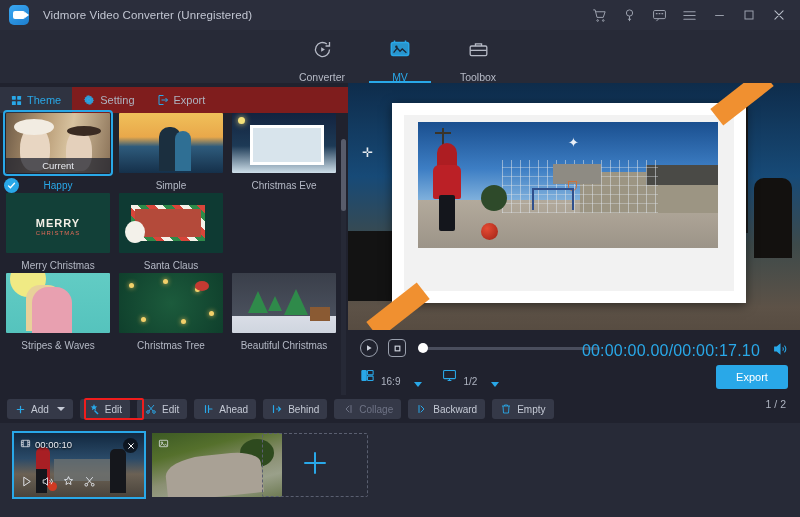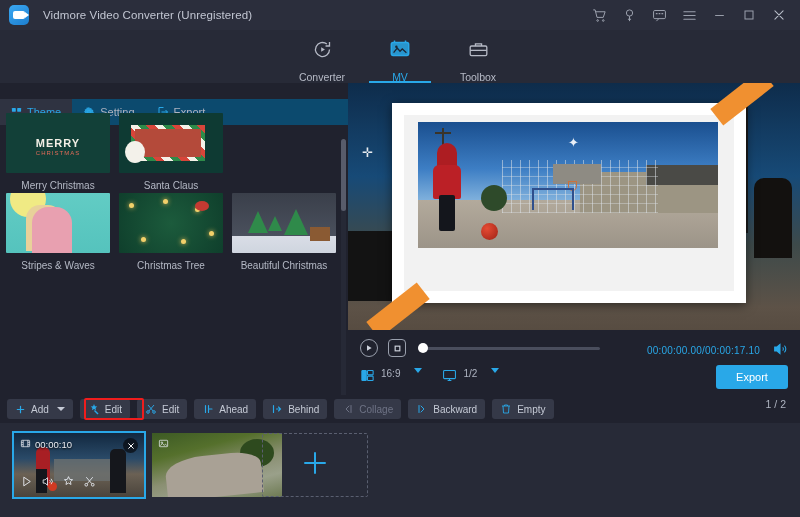--- a/index.html
+++ b/index.html
@@ -43,22 +43,22 @@
           align-items: center; justify-content: flex-end; gap: 11px; cursor: pointer; position: relative; }
   .mtab .lbl { font-size: 10.5px; color: #b6bac6; }
   .mtab.active .lbl { color: #29a8e8; }
   .mtab.active::after {
     content: ""; position: absolute; bottom: 0; left: 8px; right: 8px; height: 2px; background: #29a8e8;
   }
   .mtab .ico { height: 22px; display:flex; align-items:center; justify-content:center;}
 
   
   .leftpanel { position: absolute; left: 0; top: 83px; width: 348px; height: 312px; background: #20222e; }
-  .subtabs { position: absolute; left: 0; top: 16px; width: 348px; height: 26px;
-             background: #0c4a6e; display: flex; align-items: center; }
+  .subtabs { position: absolute; left: 0; top: 4px; width: 348px; height: 26px;
+             background: #7f1d1d; display: flex; align-items: center; }
   .stab { height: 26px; display: flex; align-items: center; gap: 5px; padding: 0 11px; cursor: pointer; font-size: 11px; color: #aeb3c0; }
   .stab.active { background: #2f3341; color: #29a8e8; }
   .stab .sico { display:flex; align-items:center; }
 
   .themes {
     position: absolute; left: 0; top: 26px; width: 348px; height: 286px;
     padding: 4px 0 0 6px; overflow: hidden;
   }
   .trow { display: flex; gap: 0px; margin-bottom: 2px; }
   .tcell { width: 110px; margin-right: 3px; position: relative; cursor: pointer; }
@@ -144,24 +144,24 @@
   .pv-star { position:absolute; color:#fff; font-size:13px; opacity:.9; }
 
   
   .playerbar { position: absolute; left: 348px; top: 330px; width: 452px; height: 65px; background: #20222e; }
   .pb-row1 { position:absolute; left:0; top:6px; width:452px; height:24px; display:flex; align-items:center; }
   .cbtn { width: 18px; height: 18px; border: 1.4px solid #9aa0ad; border-radius: 50%; margin-left: 12px;
           display:flex; align-items:center; justify-content:center; cursor:pointer; }
   .cbtn.sq { border-radius: 4px; margin-left: 10px; }
   .seek { position:absolute; left: 70px; right: 200px; top: 11px; height: 3px; background:#4a4e5d; border-radius:2px; }
   .seek .knob { position:absolute; left:0; top:-4px; width:10px; height:10px; border-radius:50%; background:#fff; }
-  .timecode { position:absolute; right: 40px; top: 6px; font-size: 10px; color:#29a8e8; letter-spacing:.2px; line-height:18px;}
+  .timecode { position:absolute; right: 40px; top: 6px; font-size: 16px; color:#29a8e8; letter-spacing:.2px; line-height:18px;}
   .volbtn { position:absolute; right: 12px; top: 5px; cursor:pointer; }
   .pb-row2 { position:absolute; left:0; top:33px; width:452px; height:28px; display:flex; align-items:center; }
-  .ctrl { display:flex; align-items:flex-start; gap:6px; margin-left:12px; cursor:pointer; }
+  .ctrl { display:flex; align-items:flex-end; gap:6px; margin-left:12px; cursor:pointer; }
   .ctrl .val { font-size:10px; color:#aeb4c1; }
   .caret { width:0;height:0;border-left:4px solid transparent;border-right:4px solid transparent;border-top:5px solid #29a8e8; margin-left:8px; cursor:pointer;}
   .exportbtn { position:absolute; right: 12px; top: 2px; width: 72px; height: 24px; background:#29a8e8;
                color:#fff; font-size:11px; border-radius:3px; display:flex; align-items:center; justify-content:center; cursor:pointer;}
 
   
   .toolbar { position:absolute; left:0; top:395px; width:800px; height:28px; background:#20222e; display:flex; align-items:center; }
   .tbtn { height:20px; background:#353948; border-radius:3px; display:flex; align-items:center; gap:5px;
           padding:0 8px; margin-left:7px; font-size:10px; color:#c5cad5; cursor:pointer; white-space:nowrap; }
   .tbtn.disabled { color:#6e7385; }
@@ -310,20 +310,46 @@
               <path d="M17 8l4 4-4 4"></path>
               <path d="M9 12h12"></path>
           </svg>
         </span>
         <span>Export</span>
       </div>
     </div>
 
     <div class="themes">
 
+      <div class="trow">
+        <div class="tcell sel">
+          <div class="tthumb">
+            <div class="art a-happy"></div>
+            <div class="curbadge">Current</div>
+          </div>
+          <div class="checkmark">
+            <svg width="9" height="9" viewBox="0 0 24 24" stroke="#fff" stroke-width="3.5" fill="none" stroke-linecap="round">
+                <path d="M4 13l5 5L20 6"></path>
+              </svg>
+          </div>
+          <div class="tname">Happy</div>
+        </div>
+        <div class="tcell">
+          <div class="tthumb">
+              <div class="art a-simple"></div>
+            </div>
+          <div class="tname">Simple</div>
+        </div>
+        <div class="tcell">
+          <div class="tthumb">
+              <div class="art a-xmaseve"></div>
+            </div>
+          <div class="tname">Christmas Eve</div>
+        </div>
+      </div>
 
       <div class="trow">
         <div class="tcell">
           <div class="tthumb">
             <div class="art a-merry">
               <div class="mtxt">MERRY</div>
               <div class="mtxt2">CHRISTMAS</div>
             </div>
           </div>
           <div class="tname">Merry Christmas</div>

